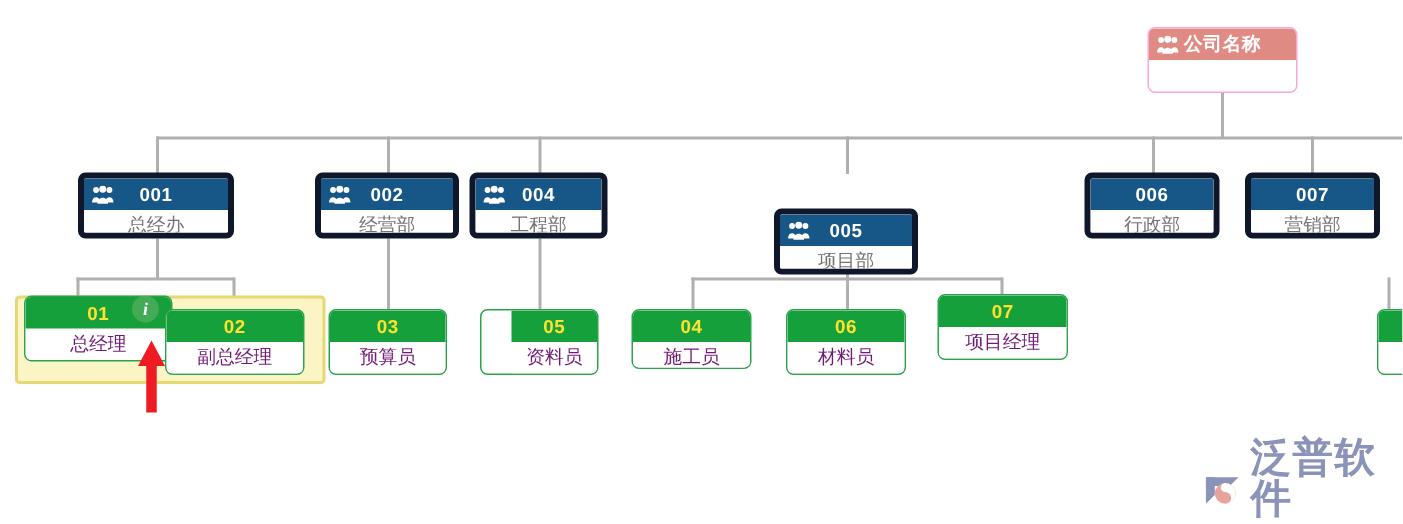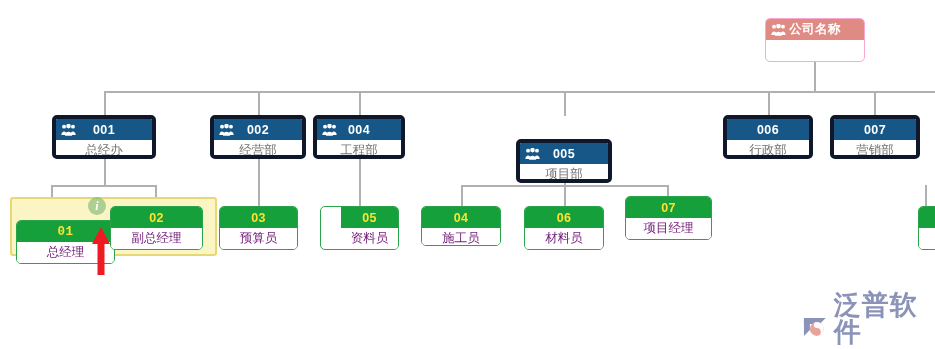--- a/index.html
+++ b/index.html
@@ -270,21 +270,21 @@
     <div class="body">行政部</div>
   </div>
 
   <div class="node dept" style="left:830px; top:115px; width:90px; height:44px;">
     <div class="hdr">
       <span>007</span>
     </div>
     <div class="body">营销部</div>
   </div>
 
-  <div class="node pos" style="left:16px; top:220px; width:99px; height:44px;font-family:Liberation Mono, monospace;">
+  <div class="node pos" style="left:16px; top:197px; width:99px; height:44px;">
     <div class="hdr">
       <span>01</span>
     </div>
     <div class="body">总经理</div>
   </div>
 
   <div class="node pos" style="left:110px; top:206px; width:93px; height:44px;">
     <div class="hdr">
       <span>02</span>
     </div>

